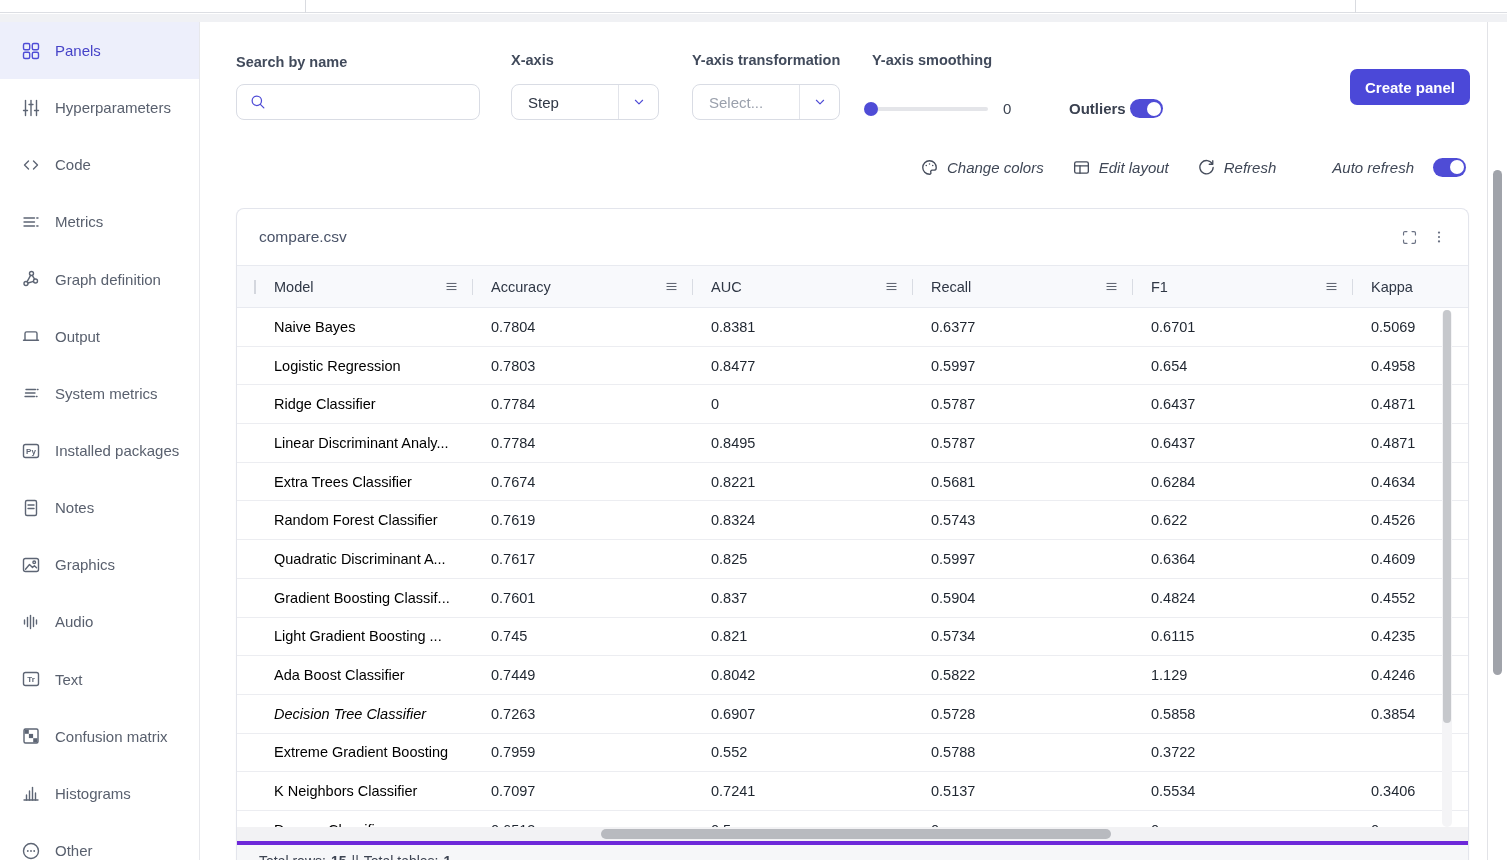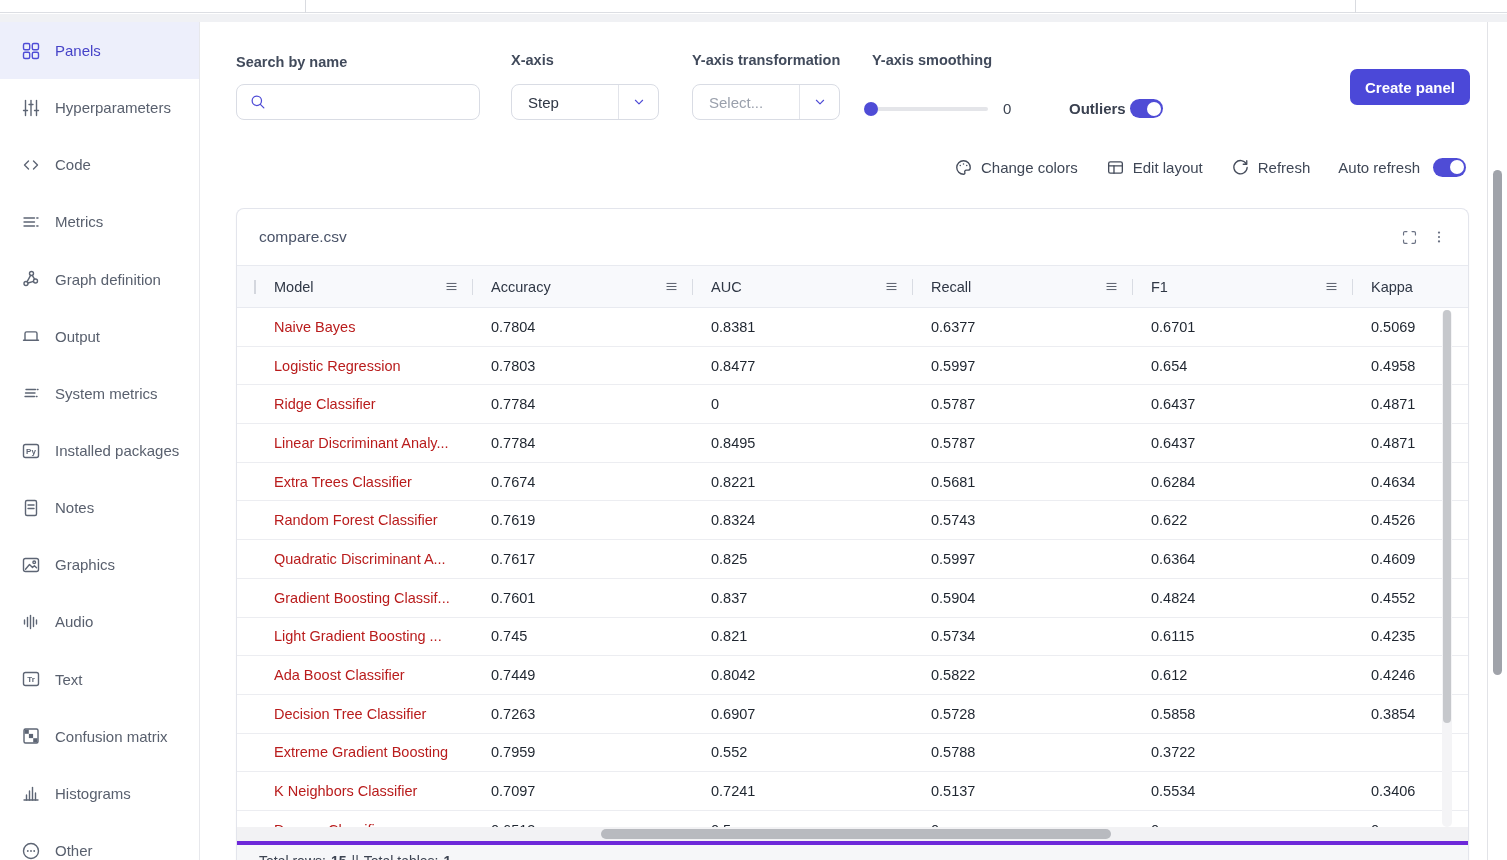--- a/index.html
+++ b/index.html
@@ -39,43 +39,43 @@
   .select .chev-wrap{width:40px;height:100%;display:flex;align-items:center;justify-content:center;border-left:1px solid #e2e4ea;color:var(--accent);}
   .xaxis-select{left:511px;top:84px;width:148px;}
   .ytrans-select{left:692px;top:84px;width:148px;}
   .slider{position:absolute;left:866px;top:107px;width:122px;height:4px;background:#e4e5e9;border-radius:2px;}
   .slider .thumb{position:absolute;left:-2px;top:-5px;width:14px;height:14px;border-radius:50%;background:var(--accent);cursor:pointer;}
   .smooth-val{position:absolute;left:1003px;top:100px;font-size:15px;color:#3c4452;}
   .inline-label{position:absolute;font-size:15px;font-weight:bold;color:#3a4150;}
   .toggle{position:absolute;width:33px;height:19px;border-radius:10px;background:var(--accent);cursor:pointer;}
   .toggle .knob{position:absolute;right:2.5px;top:2.5px;width:14px;height:14px;border-radius:50%;background:#fff;}
   .create-btn{position:absolute;left:1350px;top:69px;width:120px;height:36px;background:#4b48d8;color:#fff;border:none;border-radius:7px;font:inherit;font-size:15px;font-weight:bold;cursor:pointer;}
-  .actions-row{position:absolute;right:41px;top:152px;height:30px;display:flex;align-items:center;gap:28px;}
+  .actions-row{position:absolute;right:41px;top:152px;height:30px;display:flex;align-items:center;gap:28px;font-style:italic;}
   .action{display:flex;align-items:center;gap:8px;color:#3f4756;font-size:15px;cursor:pointer;}
   .action .icon{width:19px;height:19px;display:inline-flex;color:#454c5b;}
-  .auto-ref{display:flex;align-items:center;gap:13px;}
+  .auto-ref{display:flex;align-items:center;gap:19px;margin-left:28px;}
   .auto-ref .toggle{position:relative;}
   
   .panel{position:absolute;left:236px;top:208px;width:1233px;height:652px;background:#fff;border:1px solid var(--border);border-bottom:none;border-radius:8px 8px 0 0;overflow:hidden;box-shadow:0 1px 2px rgba(25,30,50,.04);}
   .panel-header{height:56px;display:flex;align-items:center;padding:0 16px 0 22px;text-align:center;}
   .panel-title{font-size:15.5px;color:#4a5368;}
   .panel-header .spacer{flex:1;}
   .ph-icon{width:26px;height:26px;display:flex;align-items:center;justify-content:center;color:#6a7183;cursor:pointer;}
   .ph-icon+.ph-icon{margin-left:4px;}
   .thead{height:43px;background:#f8f9fc;border-top:1px solid #e8eaf0;border-bottom:1px solid #e8eaf0;display:flex;width:1336px;}
   .th{position:relative;display:flex;align-items:center;height:100%;flex:0 0 auto;cursor:pointer;}
   .th::after{content:"";position:absolute;right:0;top:13px;height:16px;width:1px;background:#d9dce3;}
   .th .th-label{padding-left:18px;font-size:14.5px;color:#2f3745;}
   .th-first .th-label{padding-left:37px;}
   .th-first::before{content:"";position:absolute;left:17px;top:14px;height:14px;width:1.5px;background:#d4d7de;}
   .th .col-menu{position:absolute;right:15px;width:13px;height:13px;color:#4a515e;cursor:pointer;}
   .tbody{height:519px;overflow:hidden;width:1336px;}
   .tr{display:flex;height:38.7px;border-bottom:1px solid #ecedf1;background:#fff;}
   .td{flex:0 0 auto;display:flex;align-items:center;padding-left:18px;font-size:14.5px;color:#1f2630;}
-  .td-first{padding-left:37px;color:#b91c1c;}
+  .td-first{padding-left:37px;color:#000000;}
   .vscroll{position:absolute;right:16px;top:101px;width:10px;height:517px;background:#f4f4f6;border-radius:5px;}
   .vscroll .vthumb{position:absolute;left:1px;top:0;width:8px;height:413px;border-radius:4px;background:#c6c8cc;cursor:pointer;}
   .hscroll{height:14px;background:#f2f2f4;position:relative;}
   .hscroll .hthumb{position:absolute;left:364px;top:2px;width:510px;height:10px;border-radius:5px;background:#b8babf;cursor:pointer;}
   .panel-footer{height:36px;background:#f6f7f9;border-top:4px solid #6d28d9;padding:8px 0 0 22px;font-size:14px;color:#3d4452;display:flex;gap:5px;}
   .panel-footer b{font-weight:bold;}
   
   .page-scroll{position:absolute;left:1487px;top:22px;width:20px;height:838px;background:#fff;border-left:1px solid #e2e3e7;}
   .page-scroll .pthumb{position:absolute;left:5px;top:148px;width:9px;height:505px;border-radius:5px;background:#a0a3aa;cursor:pointer;}
   .icon svg{width:100%;height:100%;display:block;}
@@ -492,25 +492,25 @@
         <div class="td" style="width: 220px;">0.821</div>
         <div class="td" style="width: 220px;">0.5734</div>
         <div class="td" style="width: 220px;">0.6115</div>
         <div class="td" style="width: 220px;">0.4235</div>
       </div>
       <div class="tr">
         <div class="td td-first" style="width: 236px;">Ada Boost Classifier</div>
         <div class="td" style="width: 220px;">0.7449</div>
         <div class="td" style="width: 220px;">0.8042</div>
         <div class="td" style="width: 220px;">0.5822</div>
-        <div class="td" style="width: 220px;">0.612</div>
+        <div class="td" style="width: 220px;">1.129</div>
         <div class="td" style="width: 220px;">0.4246</div>
       </div>
       <div class="tr">
-        <div class="td td-first" style="width: 236px;">Decision Tree Classifier</div>
+        <div class="td td-first" style="width: 236px; font-style: italic;">Decision Tree Classifier</div>
         <div class="td" style="width: 220px;">0.7263</div>
         <div class="td" style="width: 220px;">0.6907</div>
         <div class="td" style="width: 220px;">0.5728</div>
         <div class="td" style="width: 220px;">0.5858</div>
         <div class="td" style="width: 220px;">0.3854</div>
       </div>
       <div class="tr">
         <div class="td td-first" style="width: 236px;">Extreme Gradient Boosting</div>
         <div class="td" style="width: 220px;">0.7959</div>
         <div class="td" style="width: 220px;">0.552</div>

